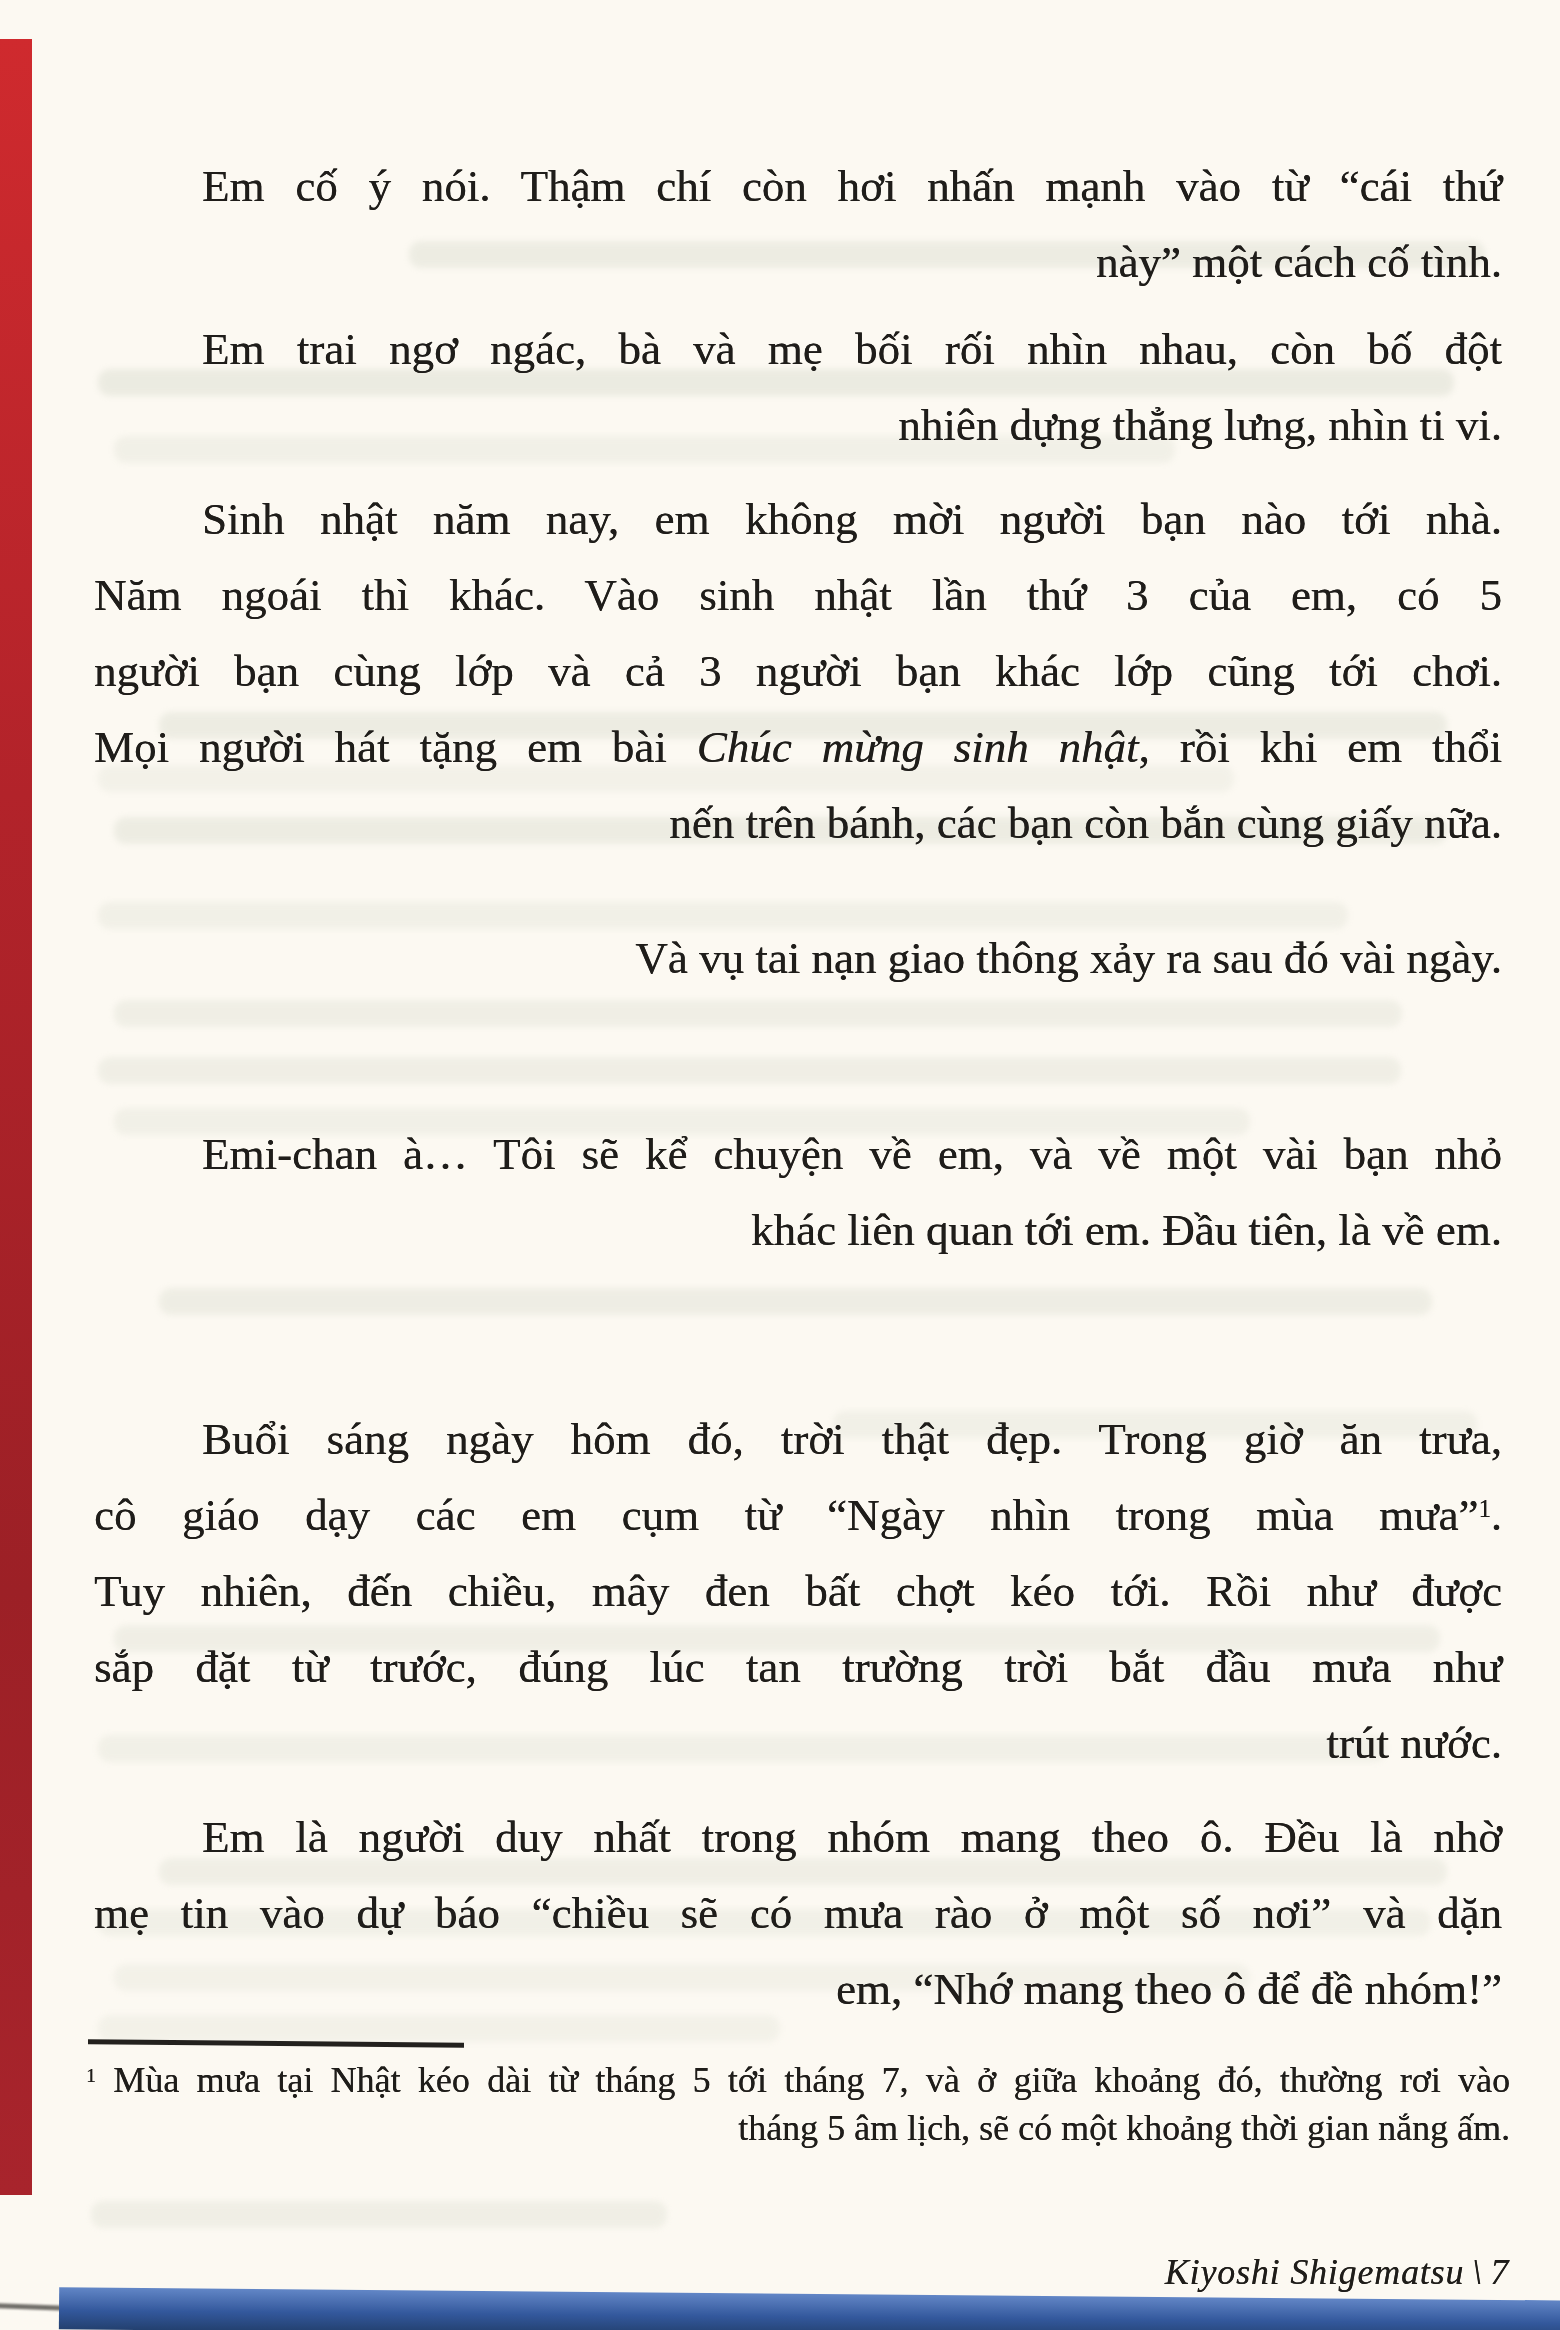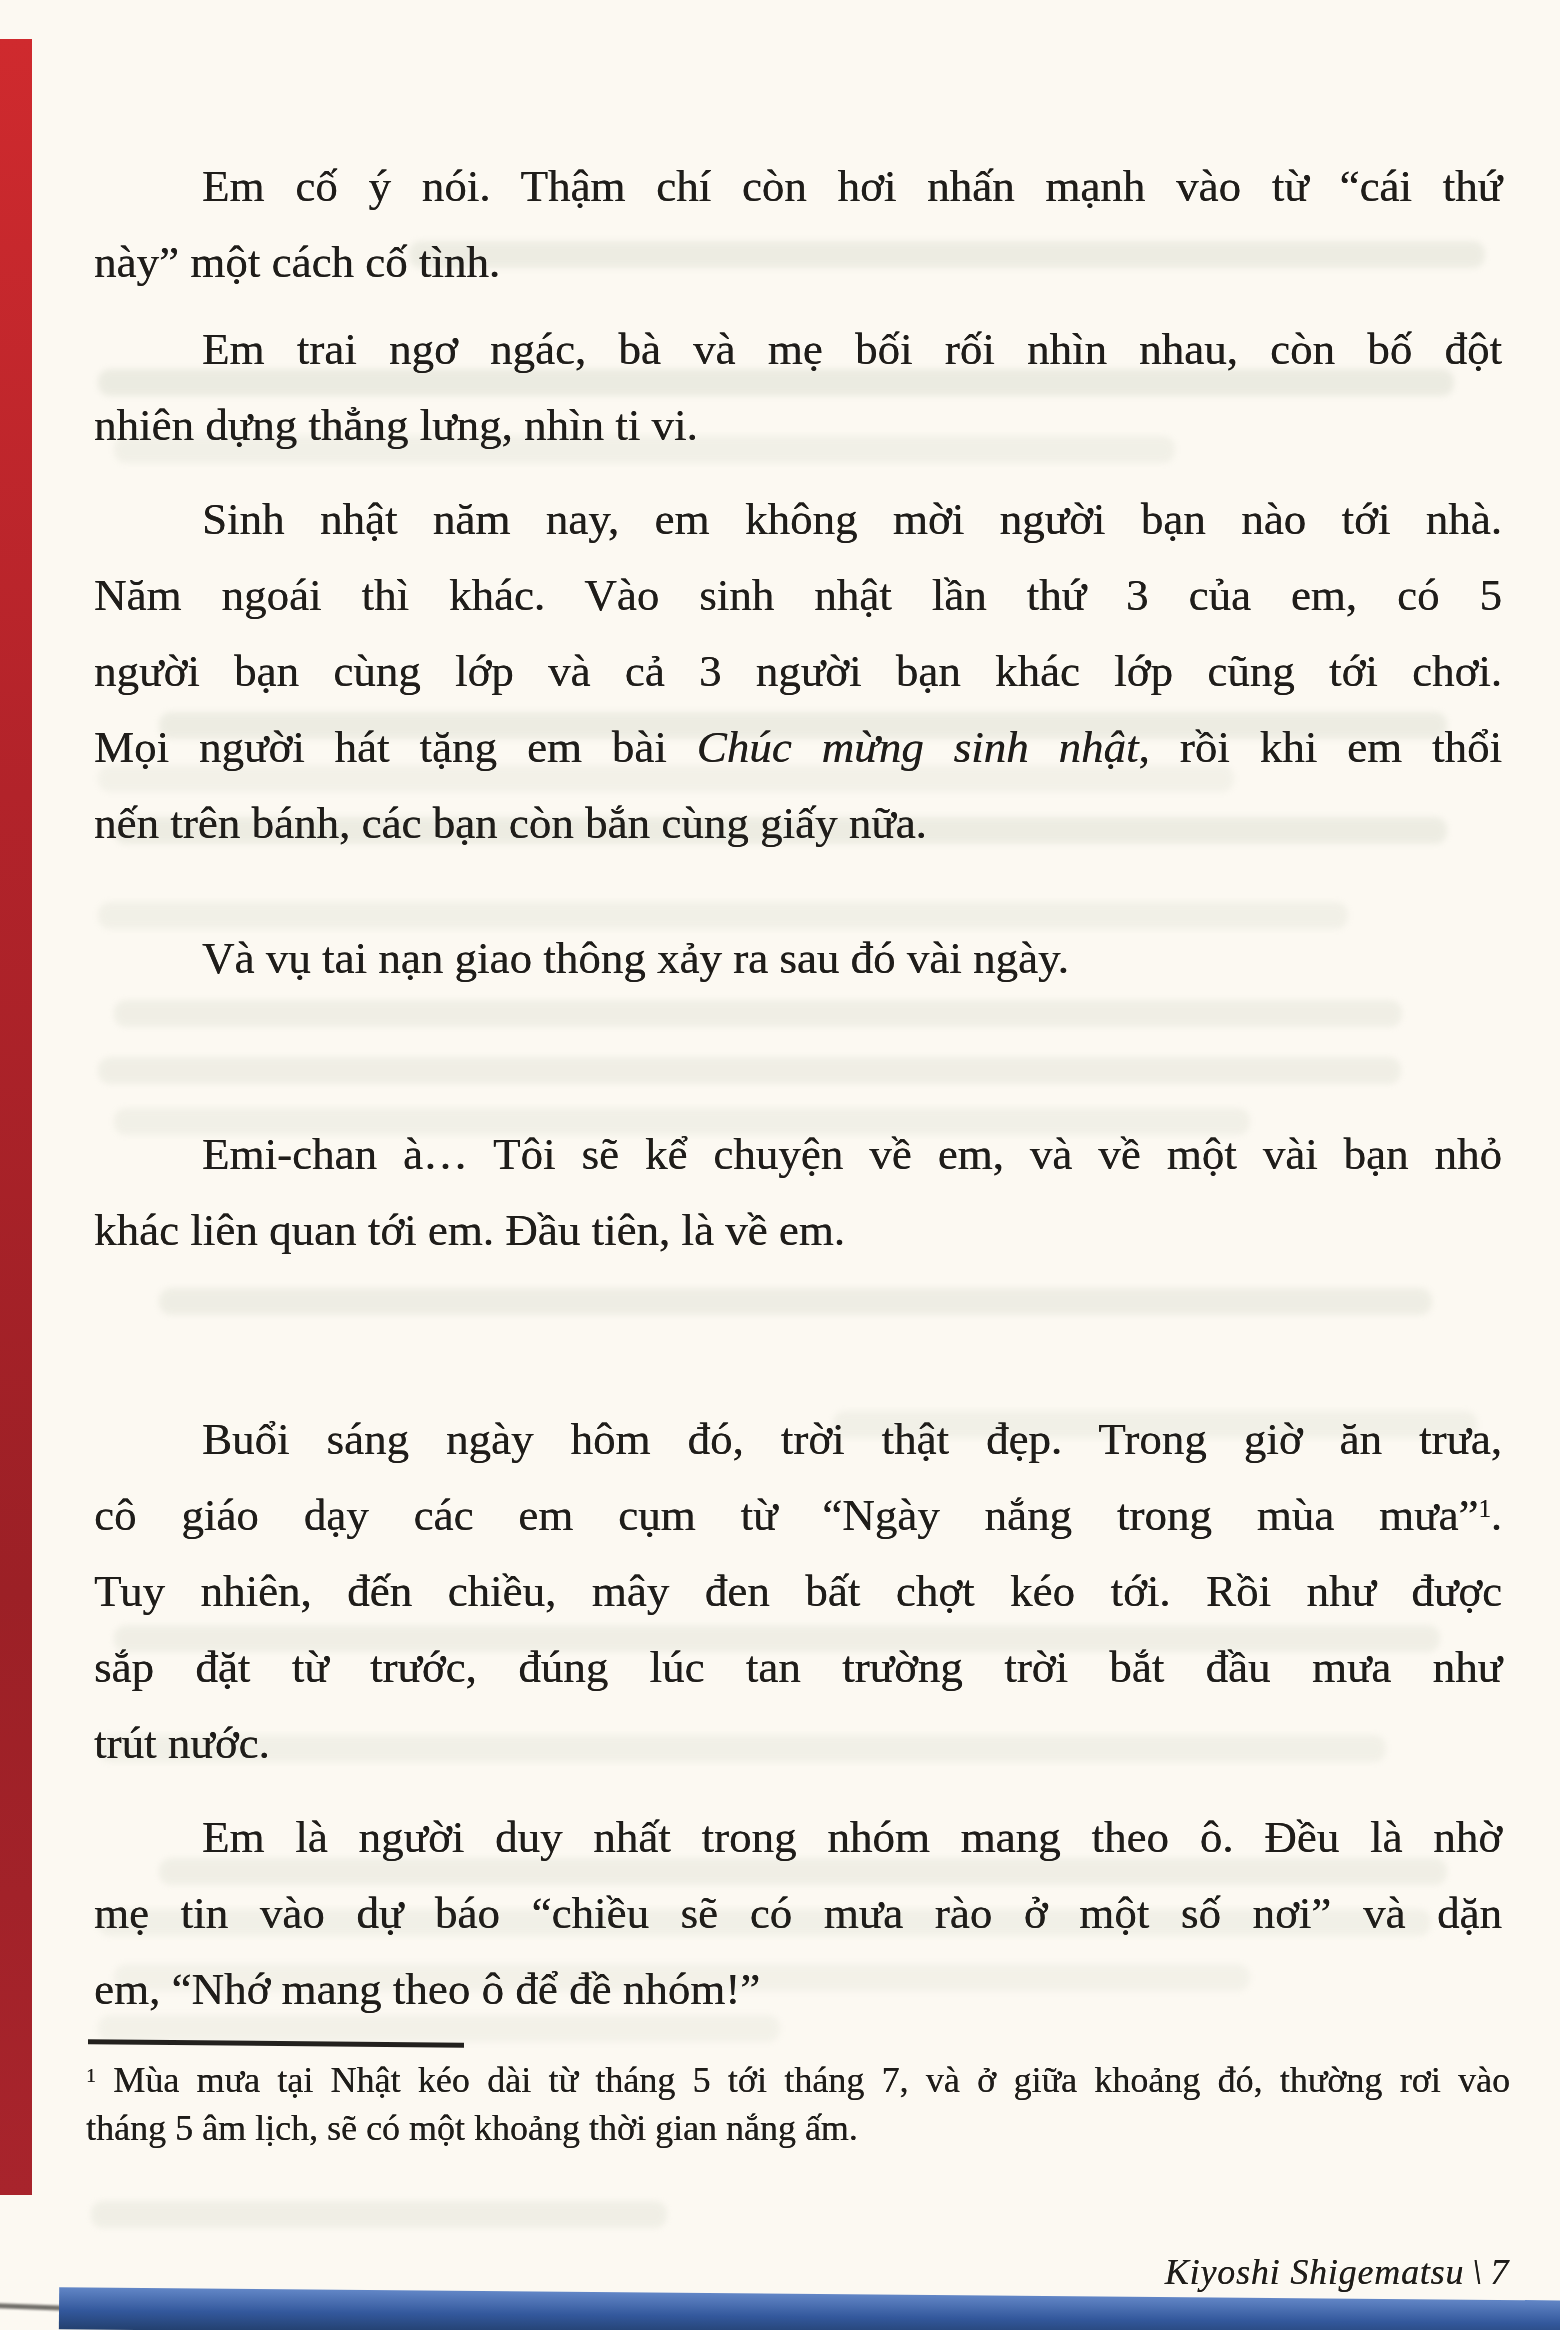--- a/index.html
+++ b/index.html
@@ -18,21 +18,21 @@
     text-shadow:0.3px 0 0 currentColor;
   }
   .para{margin:8px;}
   .gap-none{margin-top:0;}
   .gap-small{margin-top:10.6px;}
   .gap-medium{margin-top:18px;}
   .gap-large{margin-top:59px;}
   .gap-scene{margin-top:120px;}
   .gap-scene-lg{margin-top:133px;}
   .line{text-align:justify;text-align-last:justify;}
-  .line.last{text-align:left;text-align-last:auto;}
+  .line.last{text-align:right;text-align-last:auto;}
   .line.first{text-indent:108px;}
   i{}
   sup{font-size:.55em;line-height:0;vertical-align:baseline;position:relative;top:-0.5em;}
   
   .footnote-rule{
     position:absolute;left:88px;top:2041px;width:376px;height:5.3px;
     background:#23211e;transform:rotate(0.5deg);
   }
   .footnote{
     position:absolute;left:86px;top:2056px;width:1424px;
@@ -112,21 +112,21 @@
       </div>
       <div class="para gap-large">
         <div class="line first last"><span>Và vụ tai nạn giao thông xảy ra sau đó vài ngày.</span></div>
       </div>
       <div class="para gap-scene">
         <div class="line first"><span>Emi-chan à… Tôi sẽ kể chuyện về em, và về một vài bạn nhỏ</span></div>
         <div class="line last"><span>khác liên quan tới em. Đầu tiên, là về em.</span></div>
       </div>
       <div class="para gap-scene-lg">
         <div class="line first"><span>Buổi sáng ngày hôm đó, trời thật đẹp. Trong giờ ăn trưa,</span></div>
-        <div class="line"><span>cô giáo dạy các em cụm từ “Ngày nắng trong mùa mưa”</span><sup>1</sup><span>.</span></div>
+        <div class="line"><span>cô giáo dạy các em cụm từ “Ngày nhìn trong mùa mưa”</span><sup>1</sup><span>.</span></div>
         <div class="line"><span>Tuy nhiên, đến chiều, mây đen bất chợt kéo tới. Rồi như được</span></div>
         <div class="line"><span>sắp đặt từ trước, đúng lúc tan trường trời bắt đầu mưa như</span></div>
         <div class="line last"><span>trút nước.</span></div>
       </div>
       <div class="para gap-medium">
         <div class="line first"><span>Em là người duy nhất trong nhóm mang theo ô. Đều là nhờ</span></div>
         <div class="line"><span>mẹ tin vào dự báo “chiều sẽ có mưa rào ở một số nơi” và dặn</span></div>
         <div class="line last"><span>em, “Nhớ mang theo ô để đề nhóm!”</span></div>
       </div>
     </div>

